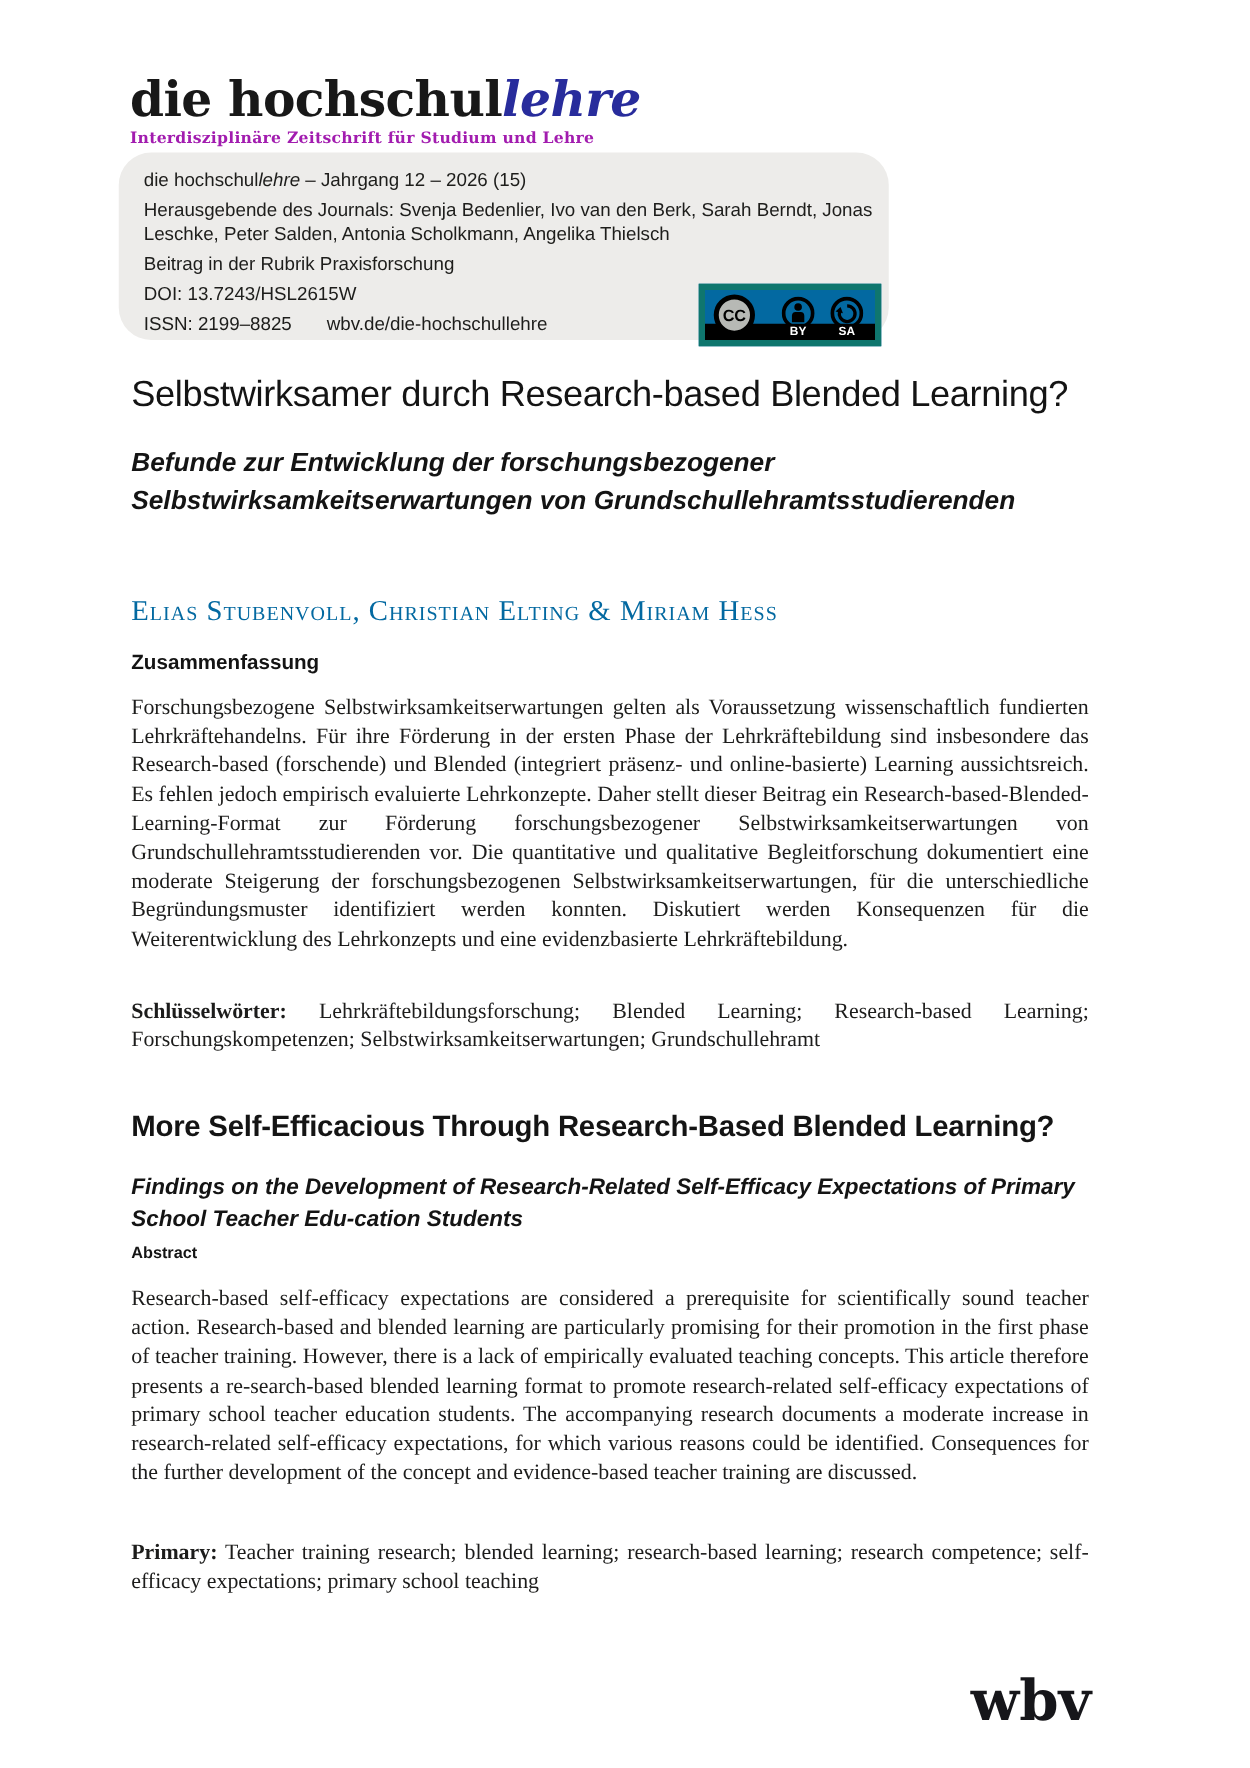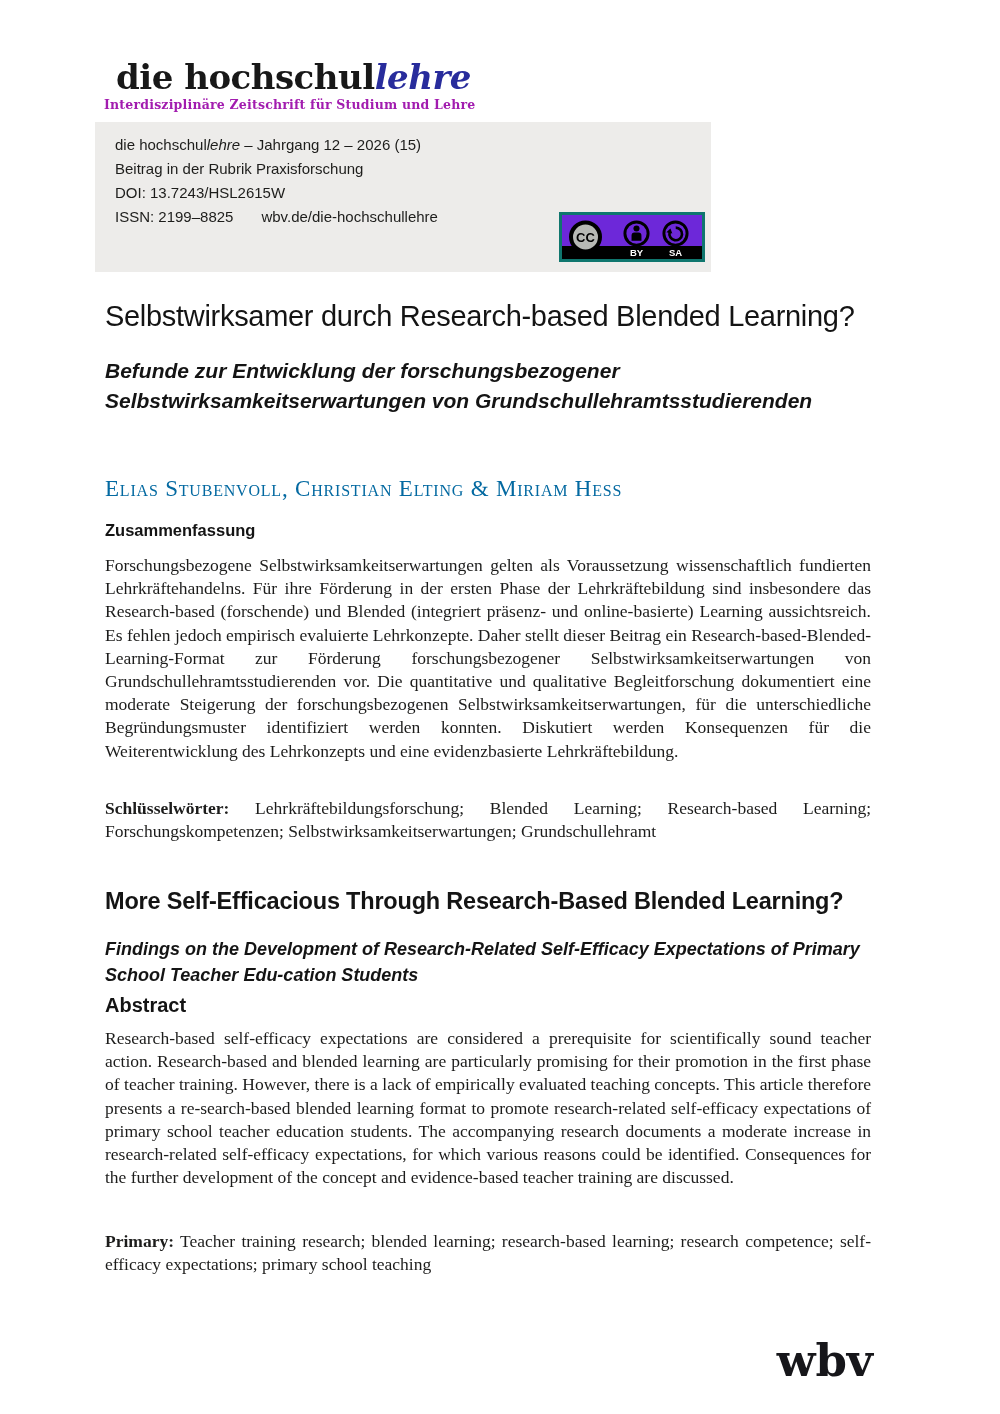--- a/index.html
+++ b/index.html
@@ -13,26 +13,25 @@
     overflow: hidden;
     font-family: "Liberation Serif", serif;
   }
   .abs { position: absolute; }
 
   
   .masthead { left: 104px; top: 60px; }
   .logo {
     font-family: "DejaVu Serif", serif;
     font-weight: bold;
-    font-size: 34px;
+    font-size: 39px;
     letter-spacing: -0.5px;
     color: #181818;
     line-height: 1.05;
     white-space: nowrap;
-    margin-left: 12px;
   }
   .logo-accent { color: #282c9c; font-style: italic; }
   .tagline {
     font-family: "DejaVu Serif", serif;
     font-weight: bold;
     font-size: 12.5px;
     letter-spacing: 0.2px;
     color: #a21caf;
     margin-top: 1px;
     white-space: nowrap;
@@ -41,33 +40,34 @@
   
   .info-box {
     left: 95px; top: 122px;
     width: 616px; height: 150px;
     background: #edecea;
     padding: 13px 104px 0 20px;
     font-family: "Liberation Sans", sans-serif;
     font-size: 15px;
     color: #1d1d1b;
     line-height: 19px;
+    border-radius: 26px;
   }
   .info-line { margin-bottom: 5px; }
   .info-line.editors { width: 600px; }
   .it { font-style: italic; }
   .site { margin-left: 28px; }
 
   
   .cc-badge {
     position: absolute;
-    right: 6px; top: 90px;
+    right: 6px; top: 105px;
     width: 146px; height: 50px;
-    background: #6d28d9;
-    border: 3px solid #0f766e;
+    background: #0369a1;
+    border: 5px solid #0f766e;
   }
   .cc-strip {
     position: absolute; left: 0; right: 0; bottom: 0;
     height: 13px; background: #000;
   }
   .cc-circle {
     position: absolute; left: 7px; top: 50%;
     transform: translateY(-50%);
     width: 33px; height: 33px;
     border: 4px solid #000; border-radius: 50%;
@@ -135,21 +135,21 @@
     letter-spacing: -0.2px;
     color: #141414;
   }
   .subtitle-en {
     top: 936px;
     font-family: "Liberation Sans", sans-serif;
     font-weight: bold; font-style: italic;
     font-size: 18px; line-height: 26px;
     color: #141414;
   }
-  .h-abstract { top: 994px; font-size: 20px; }
+  .h-abstract { top: 994px; font-size: 13px; }
   .abstract-en { top: 1027px; }
   .keywords-en { top: 1230px; }
 
   
   .wbv-logo {
     right: 127px; top: 1334px;
     font-family: "DejaVu Serif", serif;
     font-weight: bold; font-size: 45px;
     letter-spacing: 0px;
     color: #16161a;
@@ -160,20 +160,21 @@
 
 <div class="page">
 
   <header class="masthead abs">
     <div class="logo"><span>die hochschul</span><span class="logo-accent">lehre</span></div>
     <div class="tagline">Interdisziplinäre Zeitschrift für Studium und Lehre</div>
   </header>
 
   <section class="info-box abs">
     <div class="info-line"><span>die hochschul</span><span class="it">lehre</span><span> – Jahrgang 12 – 2026 (15)</span></div>
+    <div class="info-line editors">Herausgebende des Journals: Svenja Bedenlier, Ivo van den Berk, Sarah Berndt, Jonas Leschke, Peter Salden, Antonia Scholkmann, Angelika Thielsch</div>
     <div class="info-line">Beitrag in der Rubrik Praxisforschung</div>
     <div class="info-line">DOI: 13.7243/HSL2615W</div>
     <div class="info-line"><span>ISSN: 2199–8825</span><span class="site">wbv.de/die-hochschullehre</span></div>
 
     <div class="cc-badge">
       <div class="cc-strip"></div>
       <div class="cc-circle">CC</div>
       <svg class="badge-icon by-icon" viewBox="0 0 24 24">
         <circle cx="12" cy="12" r="10.3" fill="none" stroke="#000" stroke-width="2.6"></circle>
         <circle cx="12" cy="7.6" r="2.7" fill="#000"></circle>

